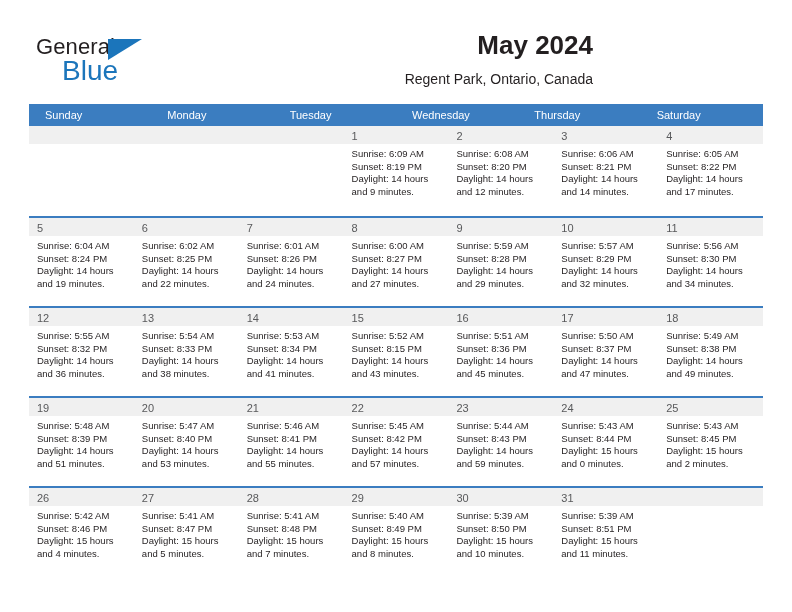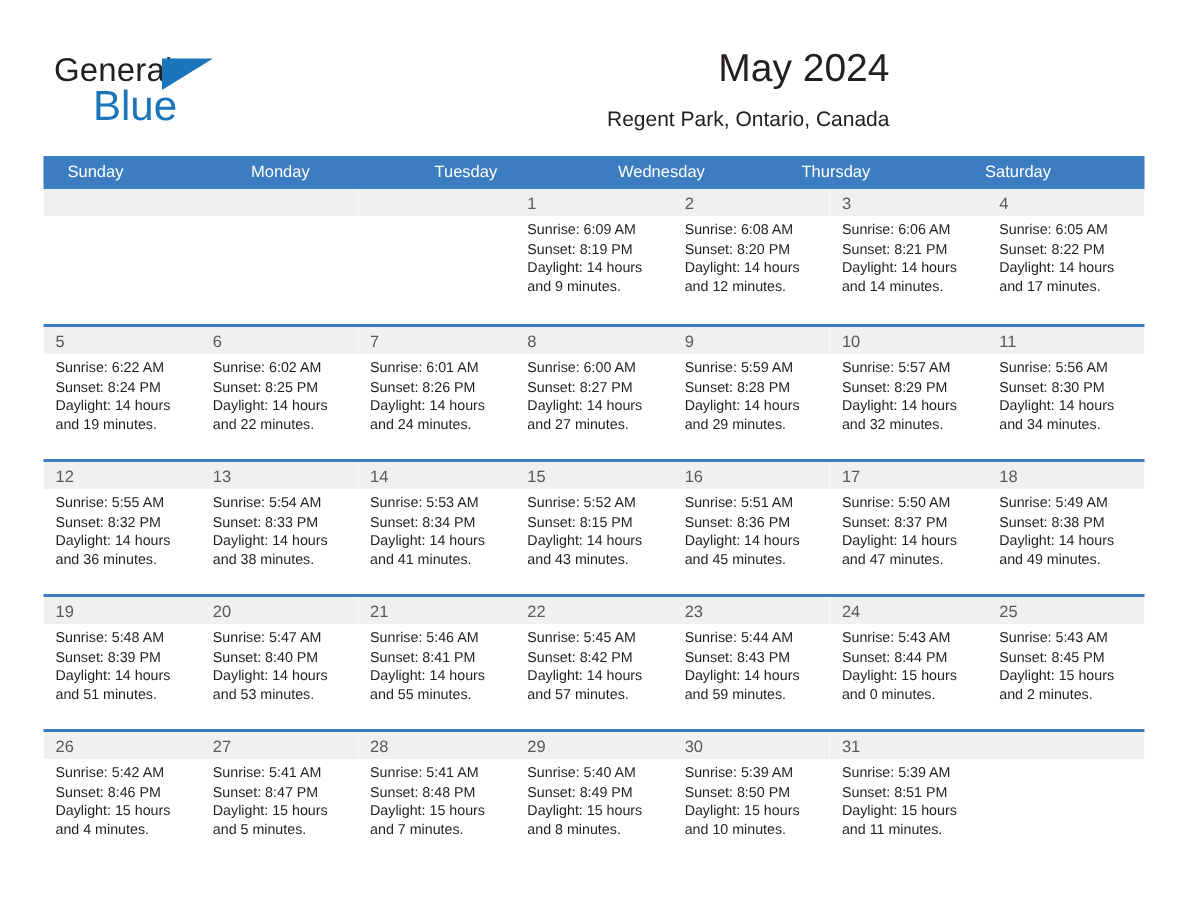--- a/index.html
+++ b/index.html
@@ -59,21 +59,21 @@
   .title-block {
     position: absolute;
     right: 0;
     top: 0;
     text-align: right;
   }
   .cal-title {
     font-size: 26px;
     color: #231f20;
     line-height: 34px;
-    font-weight: normal;
+    font-weight: bold;
   }
   .cal-subtitle {
     font-size: 14px;
     color: #231f20;
     line-height: 22px;
     margin-top: 6px;
   }
 
   
   .calendar {
@@ -201,21 +201,21 @@
               <div>Sunset: 8:22 PM</div>
               <div>Daylight: 14 hours</div>
               <div>and 17 minutes.</div>
             </div>
           </div>
         </div>
         <div class="week-row">
           <div class="day-cell">
             <div class="day-band"><span class="day-num">5</span></div>
             <div class="day-info">
-              <div>Sunrise: 6:22 AM</div>
+              <div>Sunrise: 6:04 AM</div>
               <div>Sunset: 8:24 PM</div>
               <div>Daylight: 14 hours</div>
               <div>and 19 minutes.</div>
             </div>
           </div>
           <div class="day-cell">
             <div class="day-band"><span class="day-num">6</span></div>
             <div class="day-info">
               <div>Sunrise: 6:02 AM</div>
               <div>Sunset: 8:25 PM</div>

